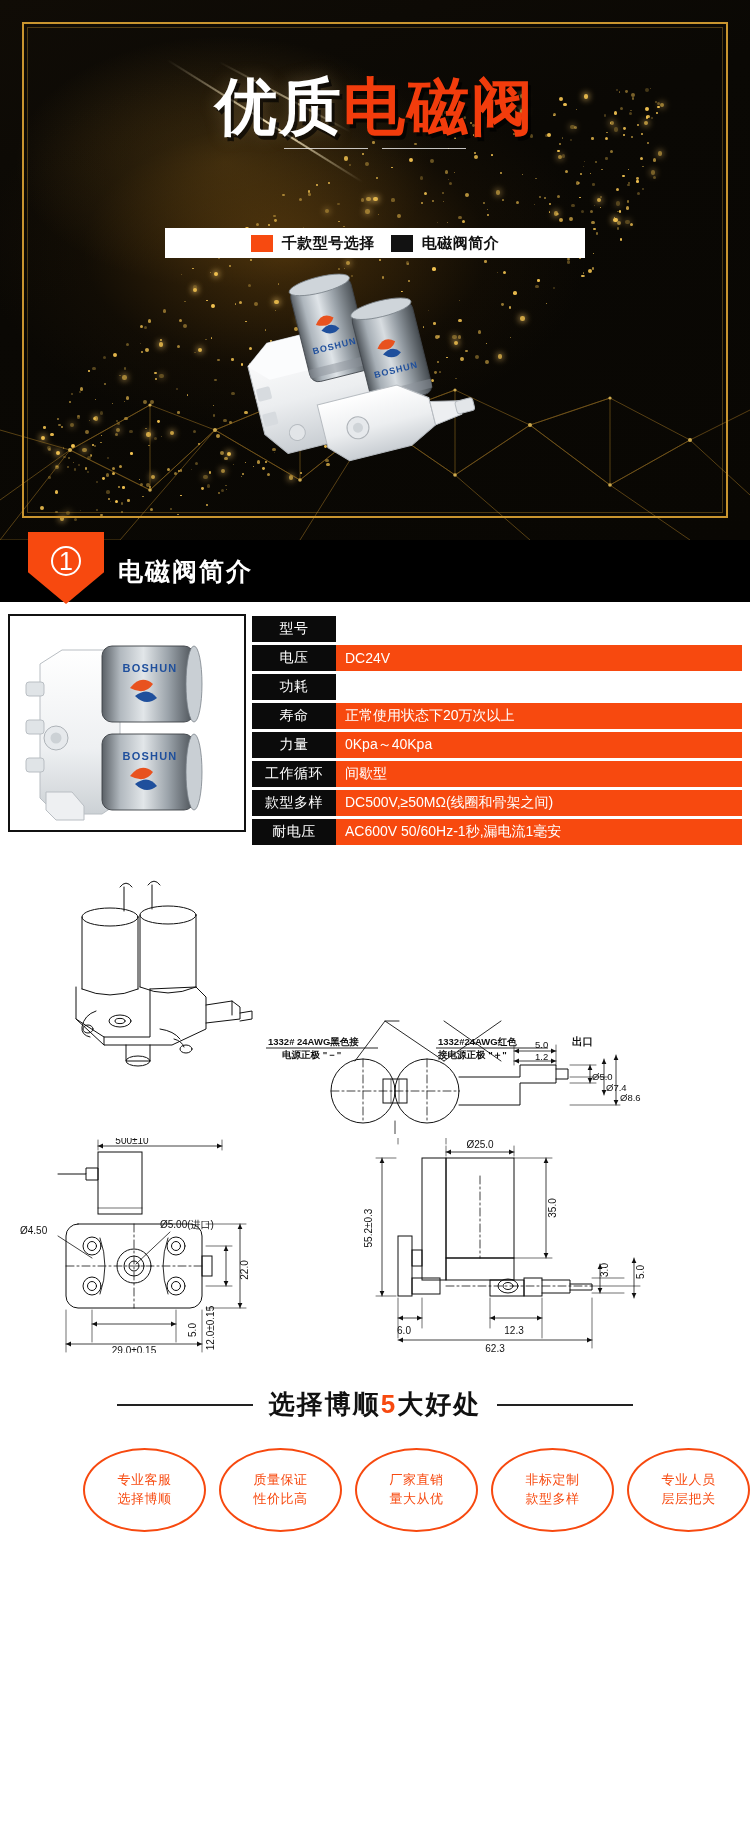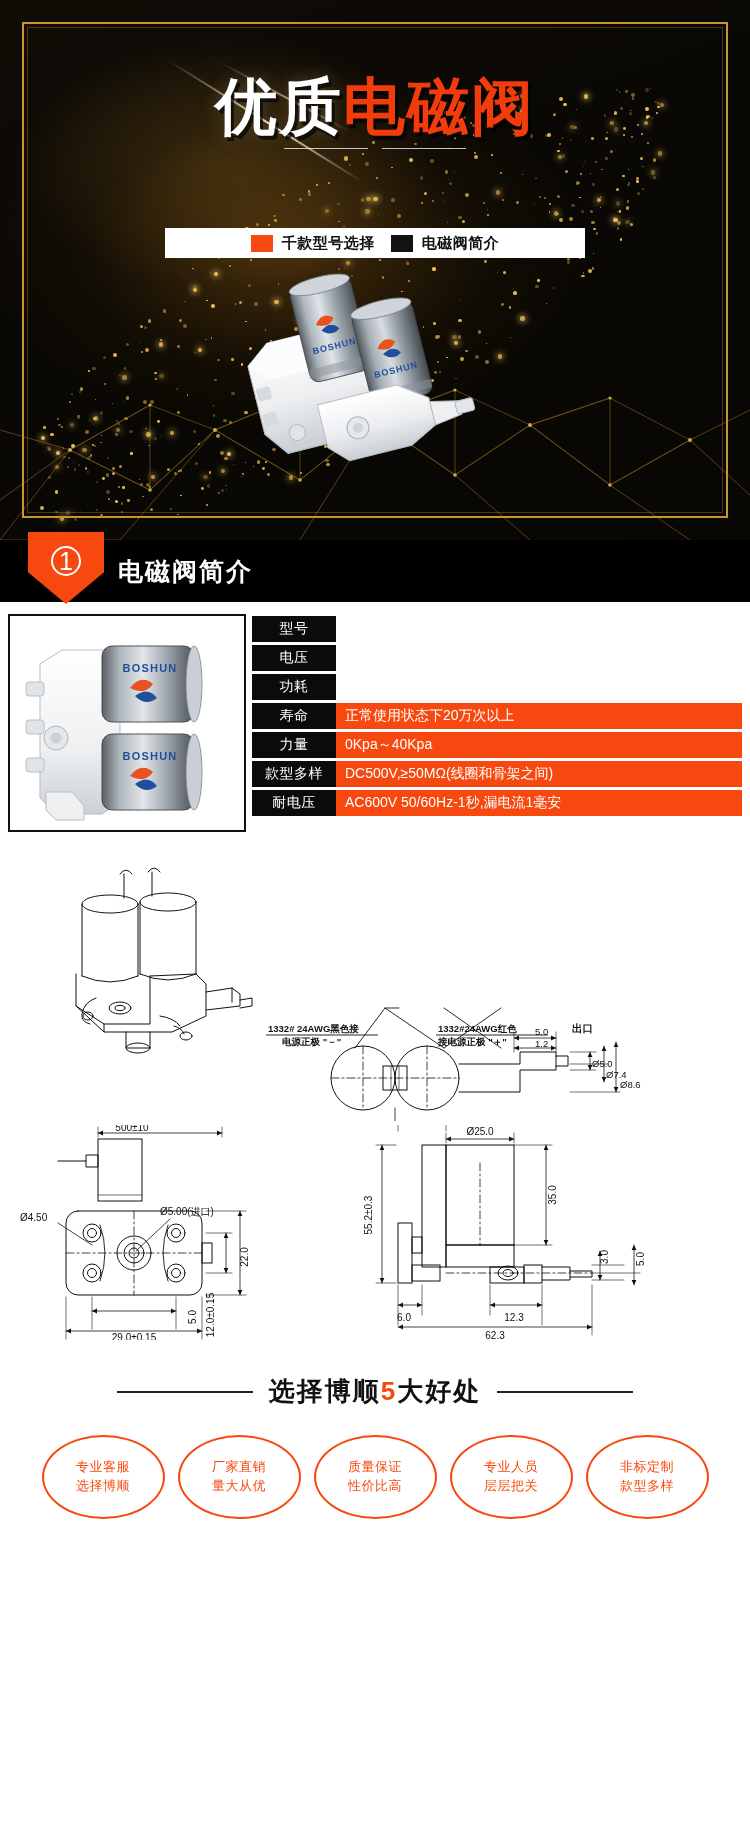--- a/index.html
+++ b/index.html
@@ -141,21 +141,21 @@
 
   
   .draw-wrap { padding: 10px 0 6px; background:#fff; }
 
   
   .ben { padding: 24px 0 40px; background:#fff; }
   .ben-head { display:flex; align-items:center; justify-content:center; gap: 16px; margin-bottom: 26px; }
   .ben-head .rule { width: 136px; height: 2px; background:#222; }
   .ben-head .t { font-size: 26px; font-weight: 700; letter-spacing: 2px; color:#111; white-space: nowrap;}
   .ben-head .t .n { color:#f7490f; }
-  .ben-row { display: flex; justify-content: center; gap: 13px; }
+  .ben-row { display: flex; justify-content: flex-end; gap: 13px; }
   .ben-item {
     width: 123px; height: 84px; border-radius: 50%;
     border: 2px solid #f7490f;
     display:flex; flex-direction:column; align-items:center; justify-content:center;
     color:#f7490f; font-size: 13px; line-height: 1.45; letter-spacing:.5px;
   }
 </style>
 </head>
 <body>
 
@@ -878,31 +878,36 @@
         <path d="M125,168 q13,-10 22,2 q-11,9 -22,-2z" fill="#1f4f9c"></path>
       </svg>
     </div>
 
     <div class="spec-table">
       <div class="spec-row">
         <div class="spec-key">型号</div>
       </div>
       <div class="spec-row">
         <div class="spec-key">电压</div>
+        <div class="spec-val">DC24V</div>
       </div>
       <div class="spec-row">
         <div class="spec-key">功耗</div>
       </div>
       <div class="spec-row">
         <div class="spec-key">寿命</div>
         <div class="spec-val">正常使用状态下20万次以上</div>
       </div>
       <div class="spec-row">
         <div class="spec-key">力量</div>
         <div class="spec-val">0Kpa～40Kpa</div>
+      </div>
+      <div class="spec-row">
+        <div class="spec-key">工作循环</div>
+        <div class="spec-val">间歇型</div>
       </div>
       <div class="spec-row">
         <div class="spec-key">款型多样</div>
         <div class="spec-val">DC500V,≥50MΩ(线圈和骨架之间)</div>
       </div>
       <div class="spec-row">
         <div class="spec-key">耐电压</div>
         <div class="spec-val">AC600V 50/60Hz-1秒,漏电流1毫安</div>
       </div>
     </div>
@@ -1135,31 +1140,31 @@
       <span class="t"><span>选择博顺</span><span class="n">5</span><span>大好处</span></span>
       <span class="rule"></span>
     </div>
 
     <div class="ben-row">
       <div class="ben-item">
         <span>专业客服</span>
         <span>选择博顺</span>
       </div>
       <div class="ben-item">
+        <span>质量保证</span>
+        <span>性价比高</span>
+      </div>
+      <div class="ben-item">
         <span>厂家直销</span>
         <span>量大从优</span>
       </div>
       <div class="ben-item">
-        <span>质量保证</span>
-        <span>性价比高</span>
+        <span>非标定制</span>
+        <span>款型多样</span>
       </div>
       <div class="ben-item">
         <span>专业人员</span>
         <span>层层把关</span>
       </div>
-      <div class="ben-item">
-        <span>非标定制</span>
-        <span>款型多样</span>
-      </div>
     </div>
   </div>
 
 </div>
 
 </body></html>

